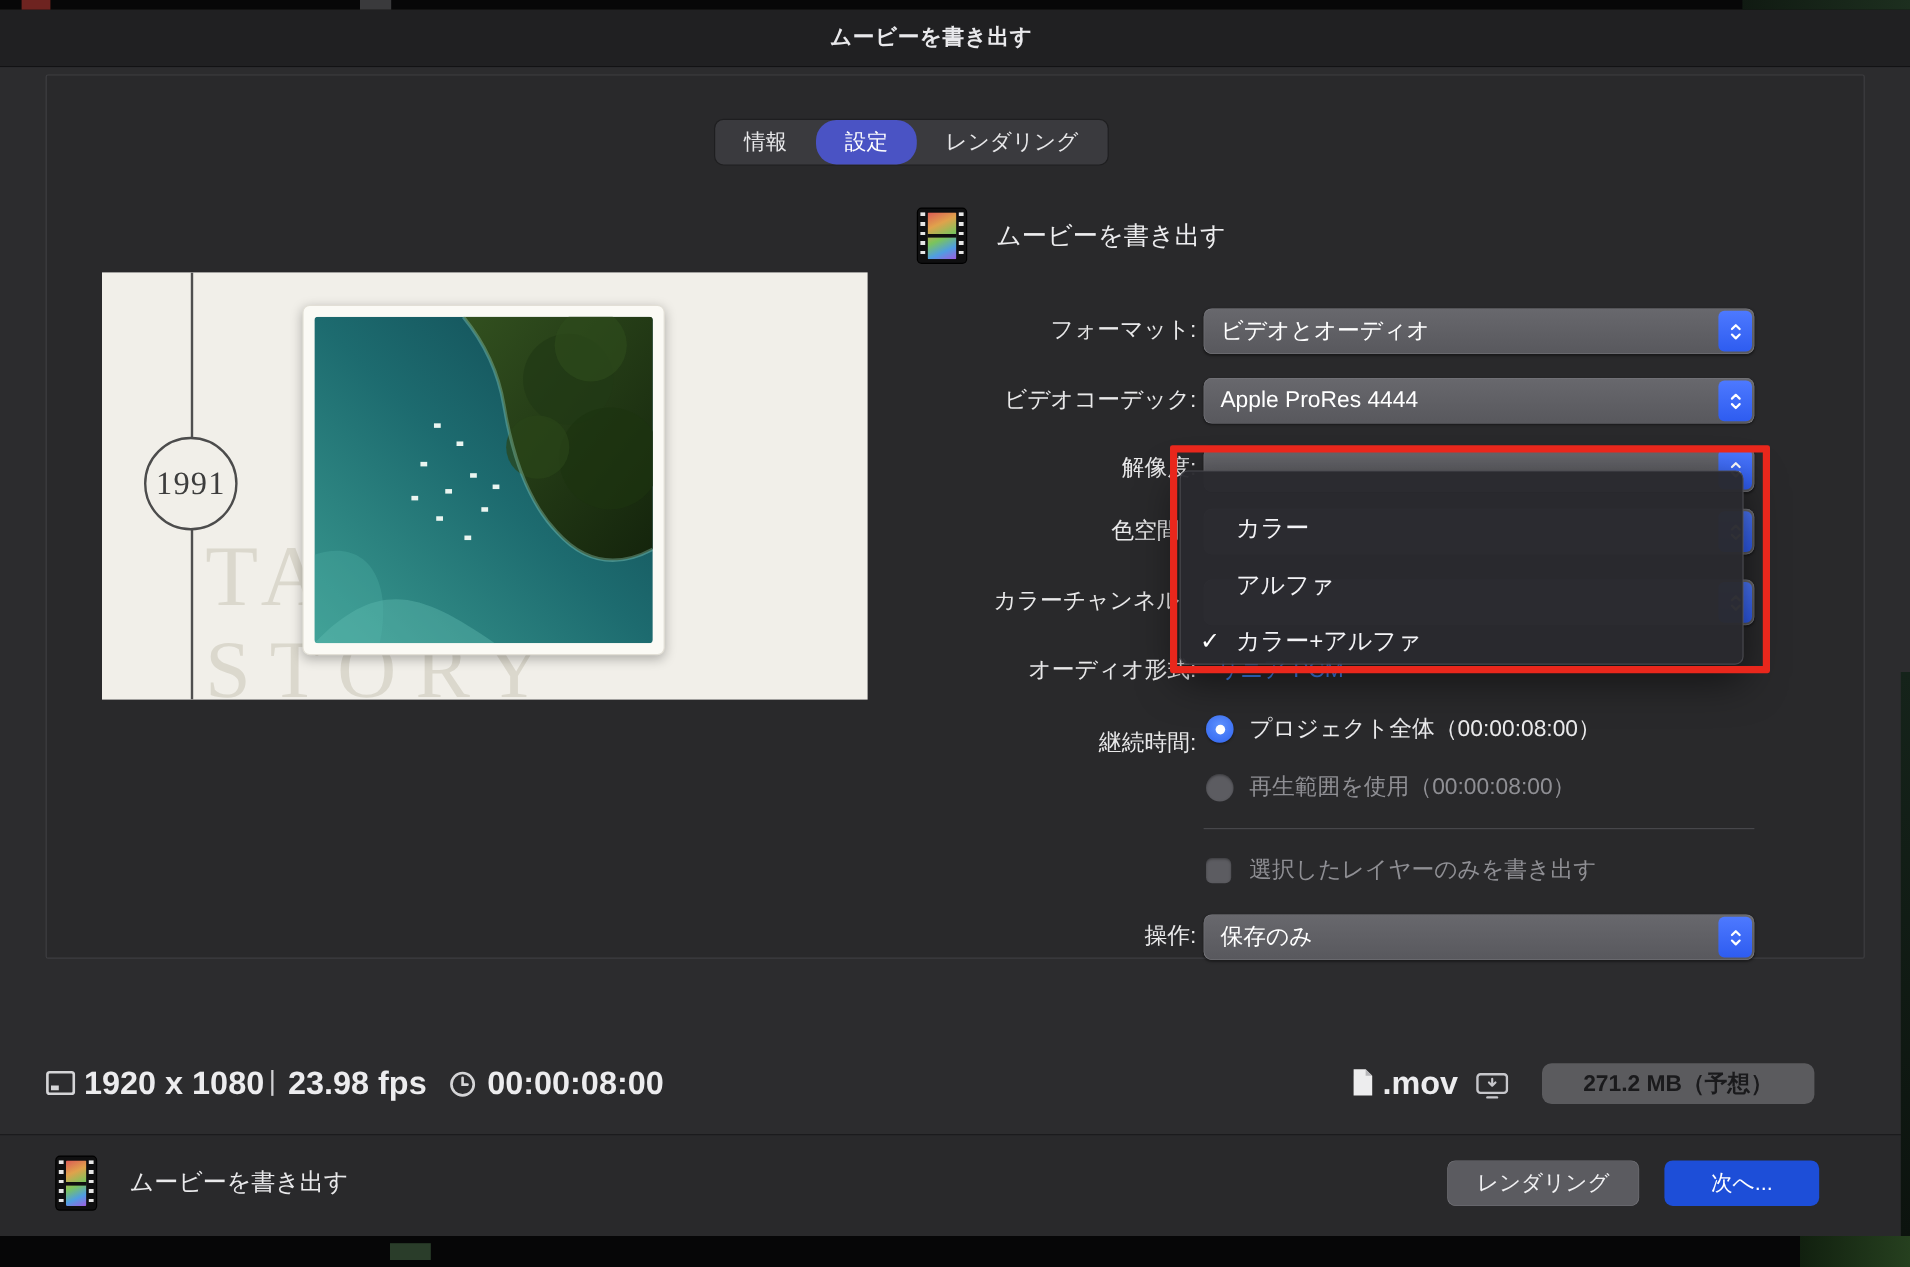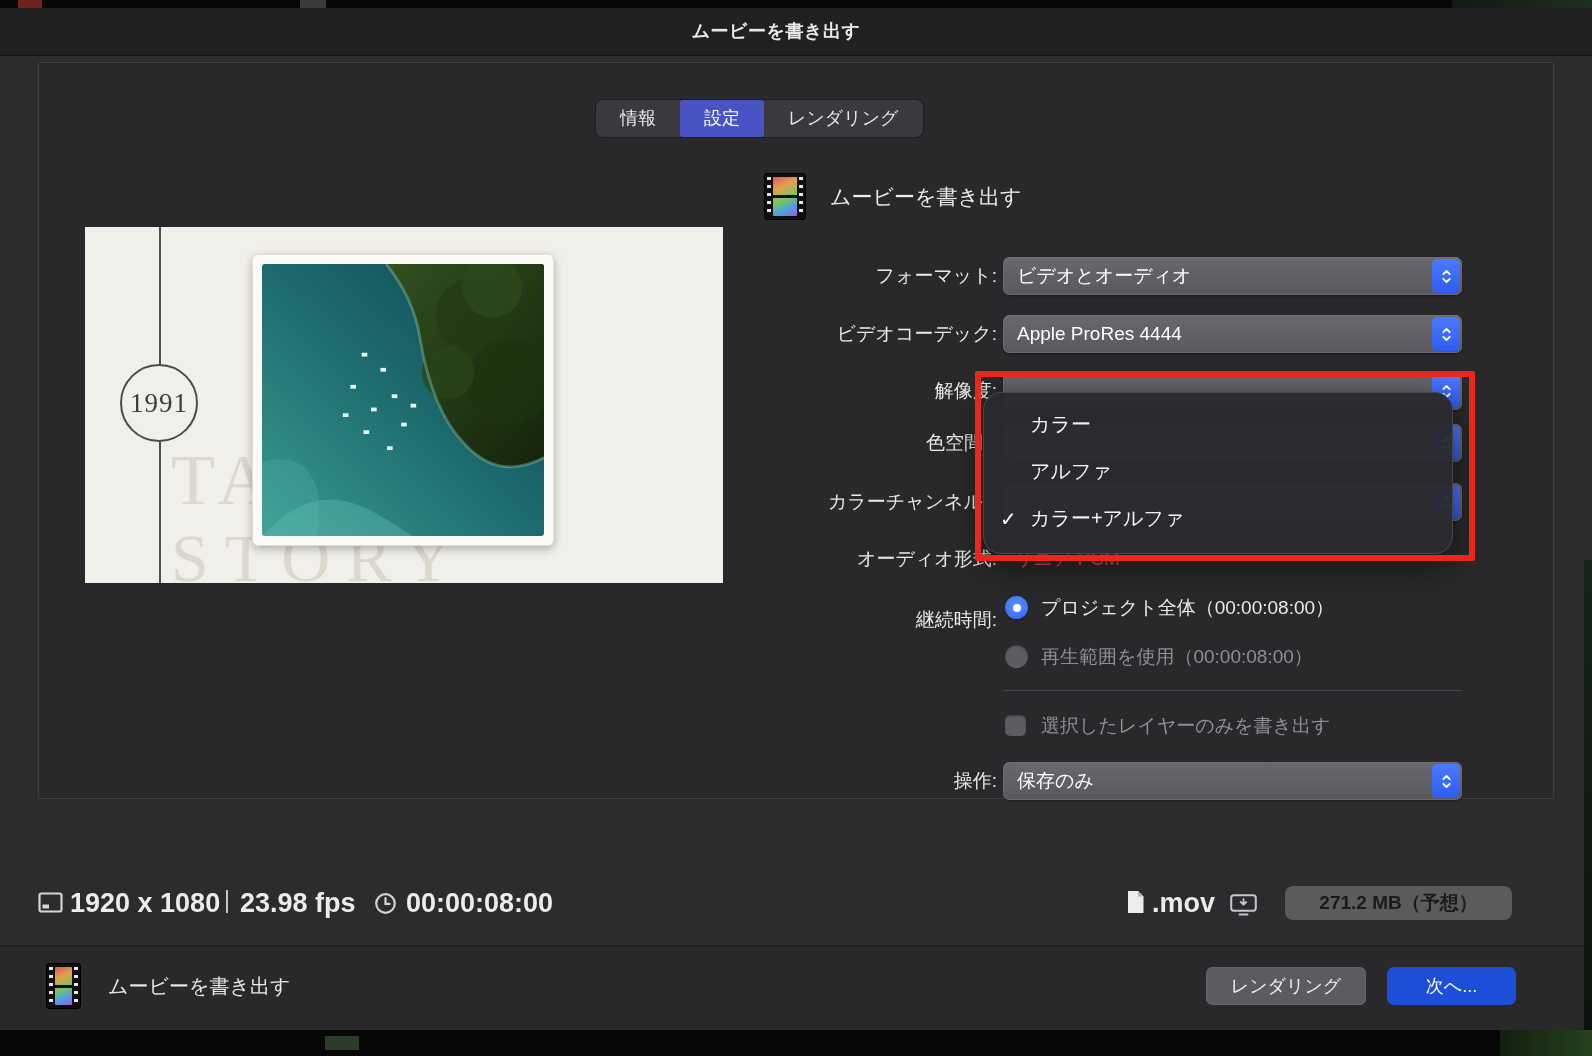--- a/index.html
+++ b/index.html
@@ -20,21 +20,21 @@
   
   .titlebar { position:absolute; left:0; top:8px; width:1592px; height:48px; background:#202022; border-bottom:1px solid #121214; }
   .titlebar .title { position:absolute; left:0; right:40px; top:11px; text-align:center; font-size:18px; font-weight:700; color:#e9e9ec; letter-spacing:.5px; }
 
   
   .dialog-body { position:absolute; left:0; top:56px; width:1592px; height:974px; background:#2c2c2e; }
   .panel { position:absolute; left:38px; top:62px; width:1516px; height:737px; background:#29292b; border:1px solid #3e3e41; border-radius:2px; }
 
   
   .tabs { position:absolute; left:596px; top:100px; height:37px; display:flex; background:#3a3a3e; border-radius:7px; z-index:6; box-shadow:0 0 0 1px rgba(0,0,0,.25); }
-  .tab { height:37px; line-height:37px; text-align:center; font-size:18px; color:#e8e8ea; padding:0 24px; border-radius:3px; white-space:nowrap; cursor:default; }
+  .tab { height:37px; line-height:37px; text-align:center; font-size:18px; color:#e8e8ea; padding:0 24px; border-radius:17px; white-space:nowrap; cursor:default; }
   .tab.selected { background:#4a53c4; color:#fff; }
 
   
   .preview { position:absolute; left:85px; top:227px; width:638px; height:356px; background:#f1efe9; overflow:hidden; }
   .pv-line { position:absolute; left:74px; top:0; bottom:0; width:2px; background:#4f4f4f; }
   .pv-watermark { position:absolute; font-family:"Liberation Serif","DejaVu Serif",serif; color:#dbd8cd; }
   .pv-wm-left  { left:86px;  top:212px; font-size:72px; letter-spacing:8px; }
   .pv-wm-right { left:436px; top:216px; font-size:66px; }
   .pv-wm-bottom{ left:86px;  top:292px; font-size:68px; letter-spacing:16px; }
   .pv-circle { position:absolute; left:35px; top:137px; width:78px; height:78px; border:2px solid #4c4c4c; border-radius:50%; background:#f1efe9; display:flex; align-items:center; justify-content:center; font-family:"Liberation Serif","DejaVu Serif",serif; font-size:27px; color:#3d3d3d; letter-spacing:1px; z-index:2; }
@@ -50,42 +50,42 @@
   .film-icon::before,.film-icon::after { content:""; position:absolute; top:3px; bottom:3px; width:4px;
     background:repeating-linear-gradient(180deg,#e6e6e6 0 3px,transparent 3px 8px); }
   .film-icon::before { left:2px; } .film-icon::after { right:2px; }
   .icon-header-film { left:765px; top:174px; width:40px; height:45px; }
   .icon-footer-film { left:47px; top:964px; width:33px; height:44px; }
 
   .form-header-title { position:absolute; left:830px; top:183px; font-size:21px; line-height:28px; color:#ededef; }
 
   .flabel { position:absolute; right:595px; text-align:right; font-size:19px; line-height:27px; color:#e9e9ea; white-space:nowrap; }
   .flabel.dim-edge { right:609px; }
-  .fvalue { position:absolute; font-size:19px; line-height:27px; color:#ef4444; white-space:nowrap; }
+  .fvalue { position:absolute; font-size:19px; line-height:27px; color:#3b82f6; white-space:nowrap; }
 
   .popup { position:absolute; left:1003px; width:459px; height:38px; border-radius:7px;
     background:linear-gradient(#68686d,#58585d); box-shadow:inset 0 0 0 .5px #7b7b80, 0 1px 2px rgba(0,0,0,.4);
     z-index:3; cursor:default; }
   .popup .val { position:absolute; left:14px; top:50%; transform:translateY(-50%); font-size:19px; color:#fff; white-space:nowrap; }
   .popup .stepper { position:absolute; right:2px; top:2px; bottom:2px; width:28px; border-radius:5px;
     background:linear-gradient(#4d79ff,#2e5cf0); display:flex; align-items:center; justify-content:center; }
 
   .radio { position:absolute; left:1005px; width:23px; height:23px; border-radius:50%; cursor:default; }
   .radio.on { background:radial-gradient(circle at 50% 38%,#5e92ff,#2f63ef); box-shadow:0 1px 2px rgba(0,0,0,.4); }
   .radio.on::after { content:""; position:absolute; left:7.5px; top:7.5px; width:8px; height:8px; border-radius:50%; background:#fff; }
   .radio.off { background:#5c5c61; box-shadow:inset 0 1px 2px rgba(0,0,0,.35); }
   .rlabel { position:absolute; left:1041px; font-size:19px; line-height:27px; white-space:nowrap;text-align:center; }
   .rlabel.bright { color:#eaeaec; } .rlabel.dim { color:#8f8f94; }
 
   .hr { position:absolute; left:1003px; top:690px; width:459px; height:1px; background:#47474b; }
   .checkbox { position:absolute; left:1005px; top:715px; width:21px; height:21px; border-radius:5px; background:#5c5c61; box-shadow:inset 0 1px 2px rgba(0,0,0,.35); cursor:default; }
 
   
   .menu { position:absolute; left:983px; top:392px; width:470px; height:162px; background:rgba(41,41,46,.97);
-    border:1px solid #46464c; border-radius:18px; box-shadow:0 12px 34px rgba(0,0,0,.55); padding:8px 0; z-index:20; }
+    border:1px solid #46464c; border-radius:7px; box-shadow:0 12px 34px rgba(0,0,0,.55); padding:24px 0; z-index:20; }
   .menu-item { height:47px; display:flex; align-items:center; padding-left:16px; font-size:20px; color:#f3f3f6; cursor:default; }
   .menu-item .check { width:30px; font-size:20px; font-weight:700; color:#fff; }
 
   
   .annotation { position:absolute; left:975px; top:371px; width:500px; height:190px; border:6px solid #e9271c; border-radius:2px; z-index:30; pointer-events:none; }
 
   
   .status-text { position:absolute; top:889px; font-size:27px; line-height:28px; color:#ececee; font-weight:700; white-space:nowrap; }
   .status-sep { position:absolute; top:887px; font-size:23px; color:#cfcfd2; font-weight:400; }
   .size-pill { position:absolute; left:1285px; top:886px; width:227px; height:34px; border-radius:8px; background:#5b5b5e;

